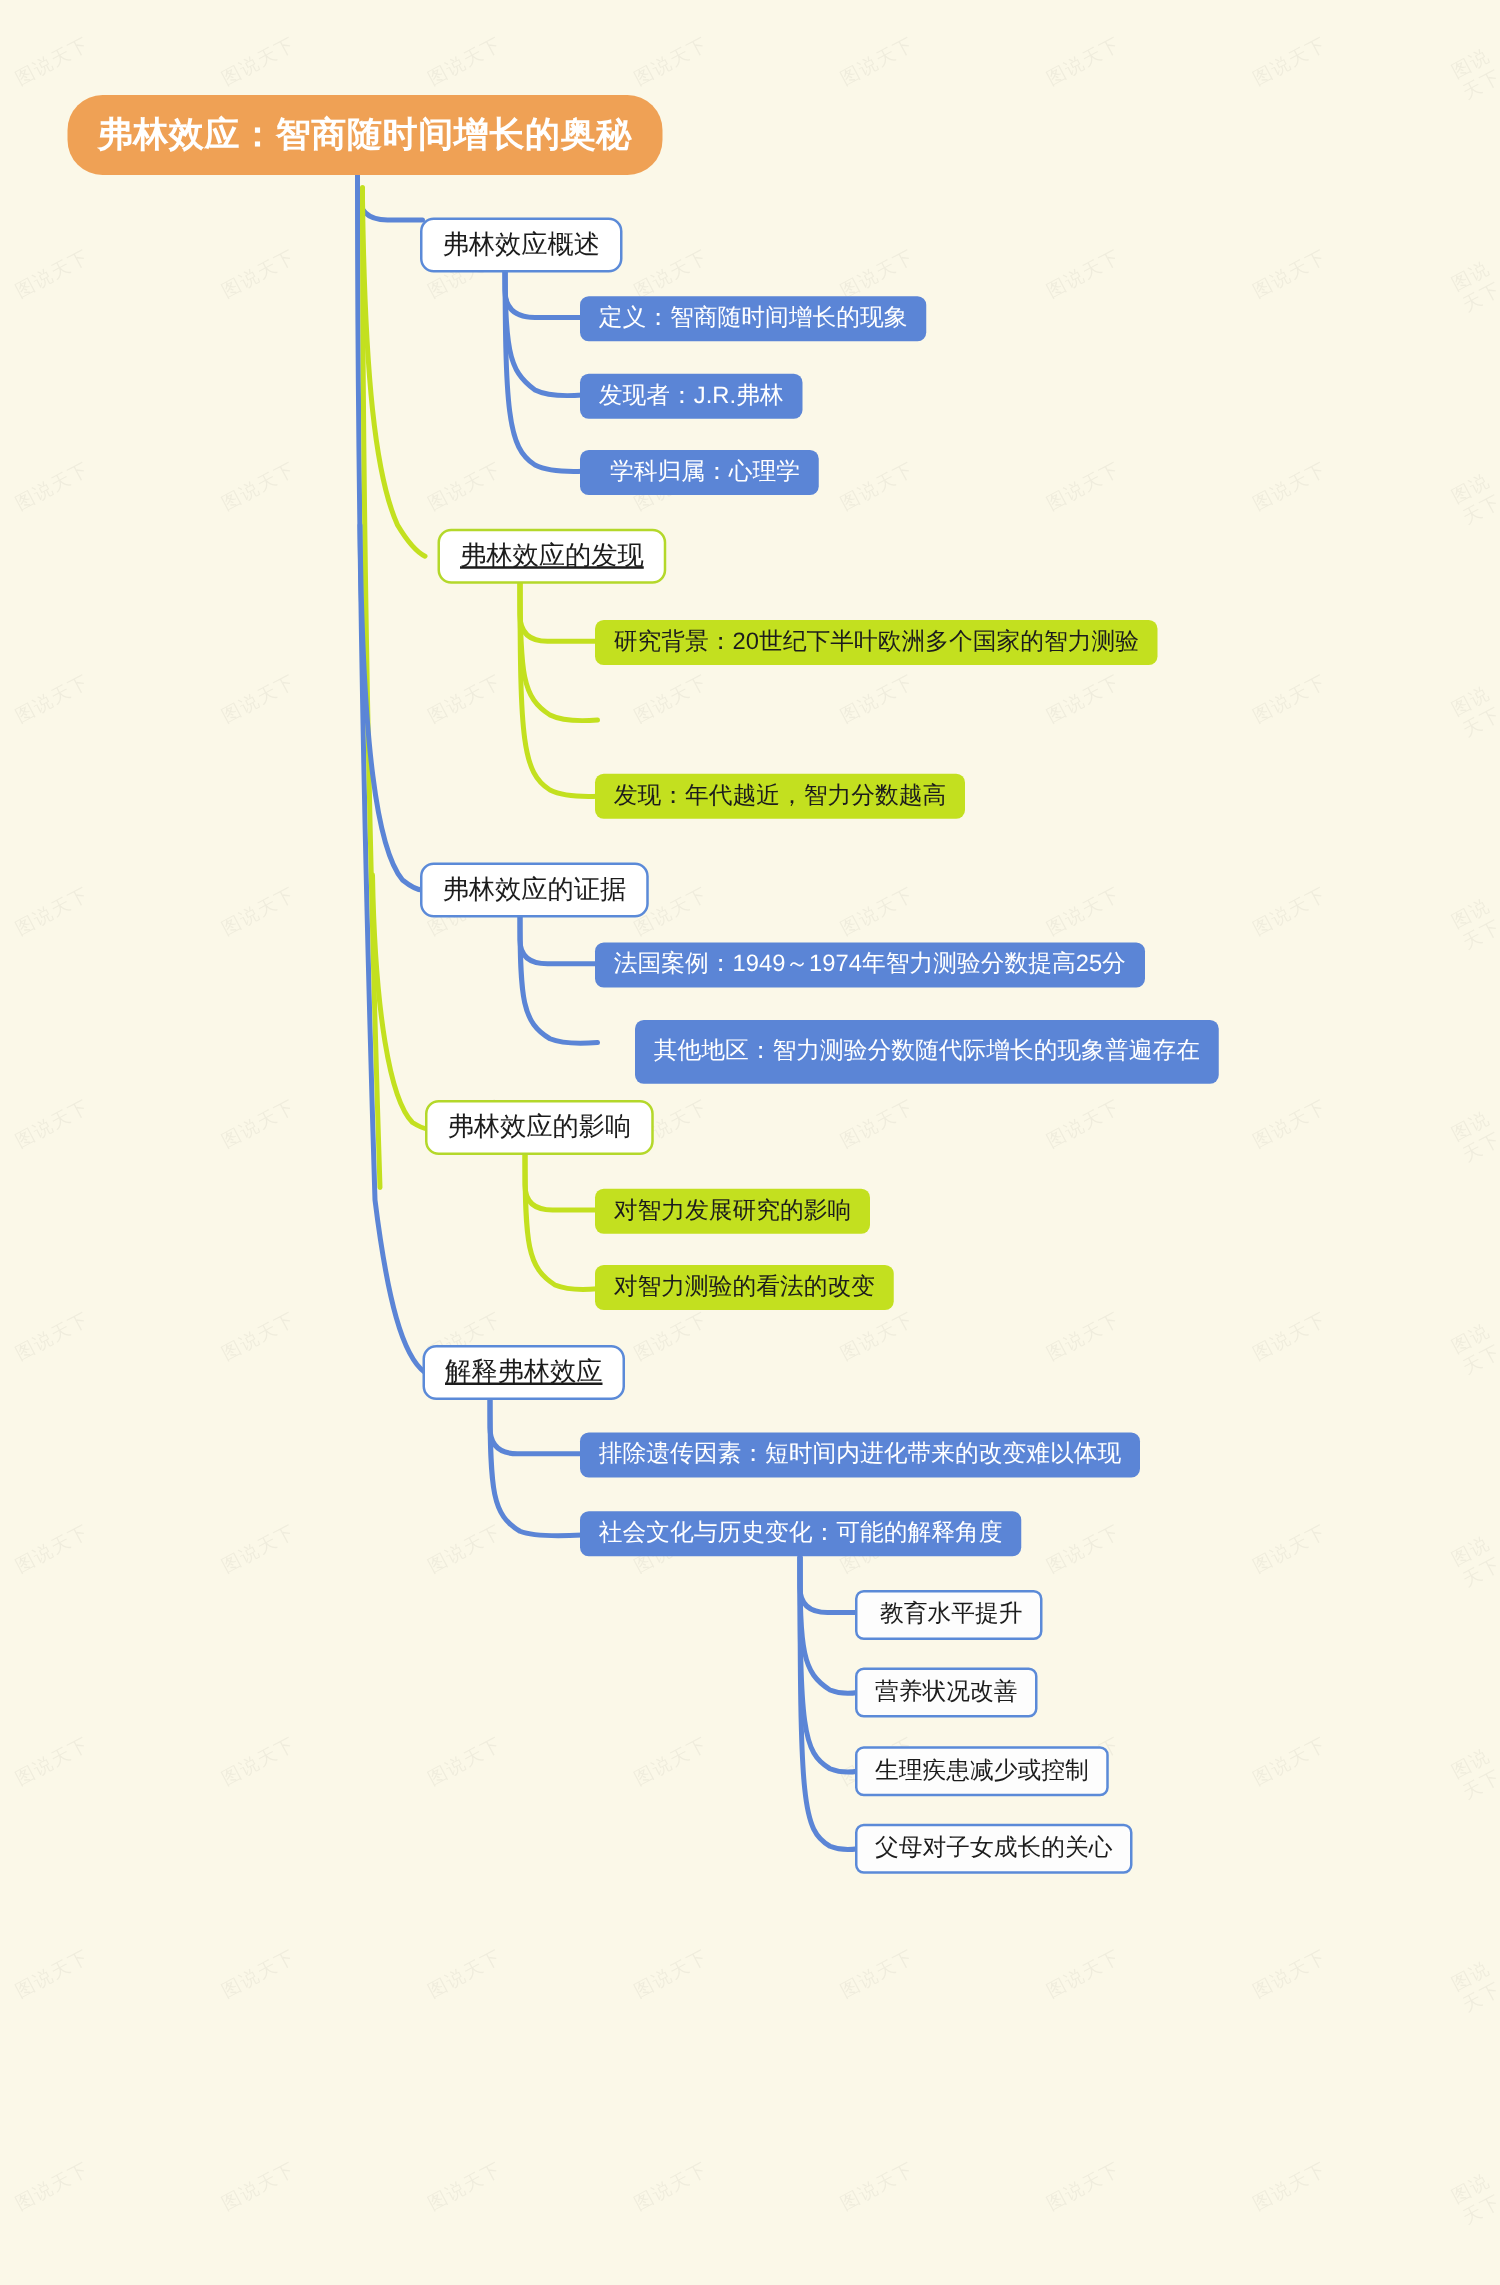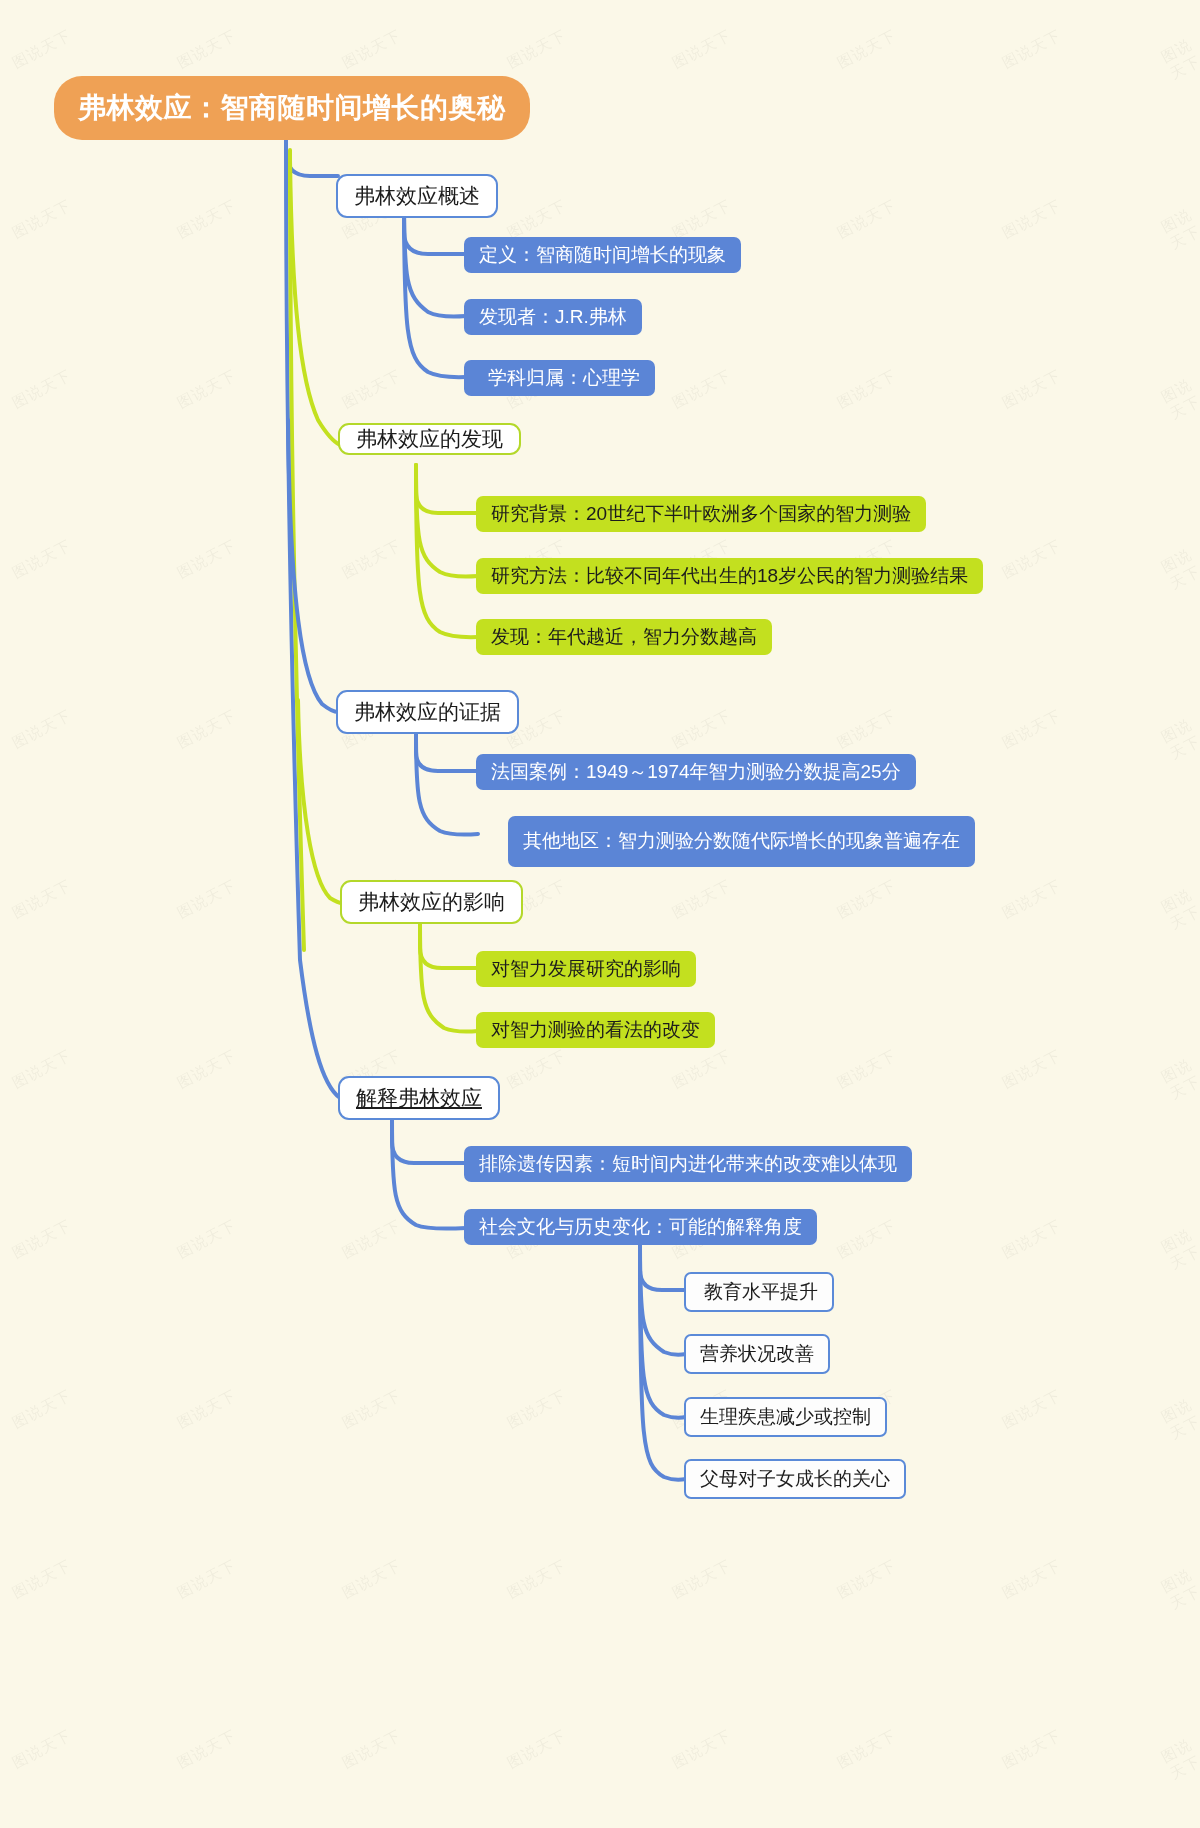--- a/index.html
+++ b/index.html
@@ -226,25 +226,24 @@
   <div class="node n-root" style="left:54px; top:76px; height:64px;">弗林效应：智商随时间增长的奥秘</div>
 
   <div class="node n-branch blue" style="left:336px; top:174px; height:44px;">弗林效应概述</div>
 
   <div class="node n-leaf blue" style="left:464px; top:237px; height:36px;">定义：智商随时间增长的现象</div>
 
   <div class="node n-leaf blue" style="left:464px; top:299px; height:36px;">发现者：J.R.弗林</div>
 
   <div class="node n-leaf blue" style="left:464px; top:360px; height:36px;padding-left:24px;">学科归属：心理学</div>
 
-  <div class="node n-branch green" style="left:338px; top:423px; height:32px;">弗林效应的发现</div>
+  <div class="node n-branch green" style="left:350px; top:423px; height:44px;text-decoration:underline;">弗林效应的发现</div>
 
   <div class="node n-leaf green" style="left:476px; top:496px; height:36px;">研究背景：20世纪下半叶欧洲多个国家的智力测验</div>
 
-  <div class="node n-leaf green" style="left:476px; top:558px; height:36px;">研究方法：比较不同年代出生的18岁公民的智力测验结果</div>
 
   <div class="node n-leaf green" style="left:476px; top:619px; height:36px;text-align:right;">发现：年代越近，智力分数越高</div>
 
   <div class="node n-branch blue" style="left:336px; top:690px; height:44px;">弗林效应的证据</div>
 
   <div class="node n-leaf blue" style="left:476px; top:754px; height:36px;">法国案例：1949～1974年智力测验分数提高25分</div>
 
   <div class="node n-leaf blue" style="left:476px; top:816px; height:51px;margin-left:32px;">其他地区：智力测验分数随代际增长的现象普遍存在</div>
 
   <div class="node n-branch green" style="left:340px; top:880px; height:44px;">弗林效应的影响</div>

